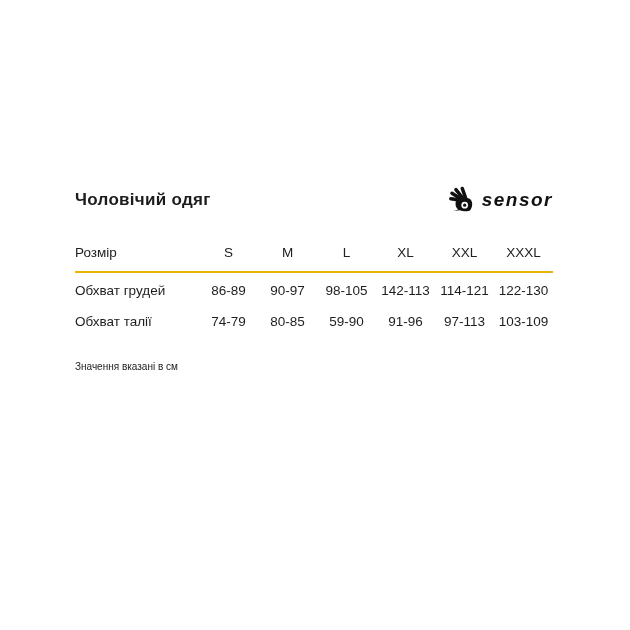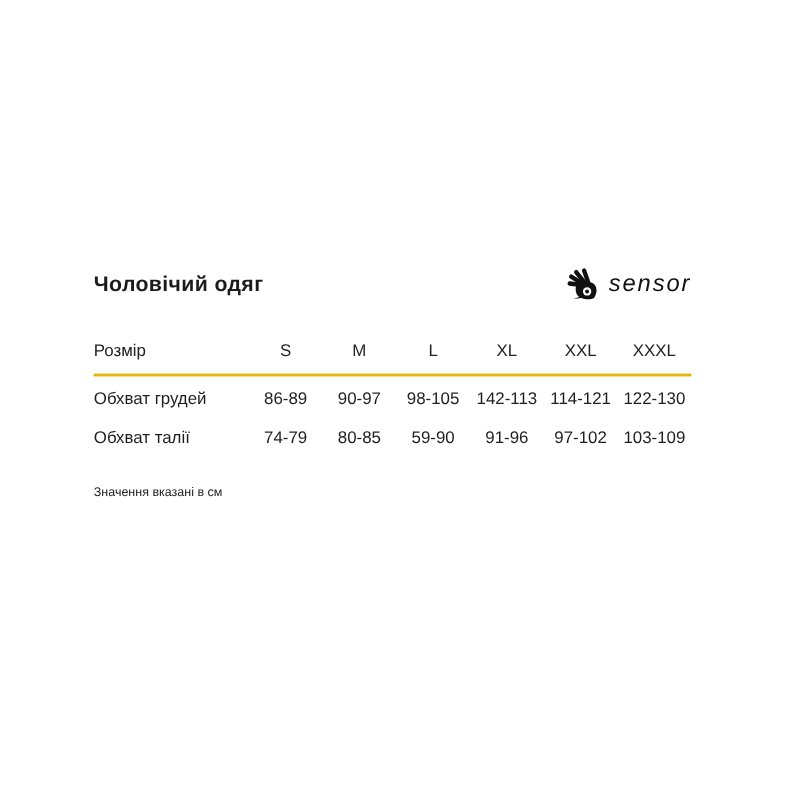--- a/index.html
+++ b/index.html
@@ -6,21 +6,21 @@
   html, body {
     width: 630px; height: 630px;
     background: #ffffff;
     font-family: "Liberation Sans", sans-serif;
     color: #1e1e1e;
     overflow: hidden;
   }
   .content {
     position: absolute;
     left: 75px;
-    top: 212px;
+    top: 184px;
     width: 478px;
   }
   .top-row {
     display: flex;
     justify-content: space-between;
     align-items: center;
     height: 32px;
   }
   .page-title {
     font-size: 17px;
@@ -29,21 +29,21 @@
     color: #1c1c1c;
   }
   .brand-logo {
     display: flex;
     align-items: center;
     gap: 7px;
   }
   .brand-logo svg { display: block; }
   .brand-wordmark {
     font-size: 19px;
-    font-weight: 400;
+    font-weight: 700;
     font-style: italic;
     letter-spacing: 1.5px;
     color: #111111;
     line-height: 1;
     padding-bottom: 2px;
   }
   table.size-table {
     width: 100%;
     border-collapse: collapse;
     table-layout: fixed;
@@ -136,21 +136,21 @@
         <td>142-113</td>
         <td>114-121</td>
         <td>122-130</td>
       </tr>
       <tr>
         <td class="row-label">Обхват талії</td>
         <td>74-79</td>
         <td>80-85</td>
         <td>59-90</td>
         <td>91-96</td>
-        <td>97-102</td>
+        <td>97-113</td>
         <td>103-109</td>
       </tr>
     </tbody>
   </table>
 
   <div class="footer-note">Значення вказані в см</div>
 
 </div>
 
 </body></html>

